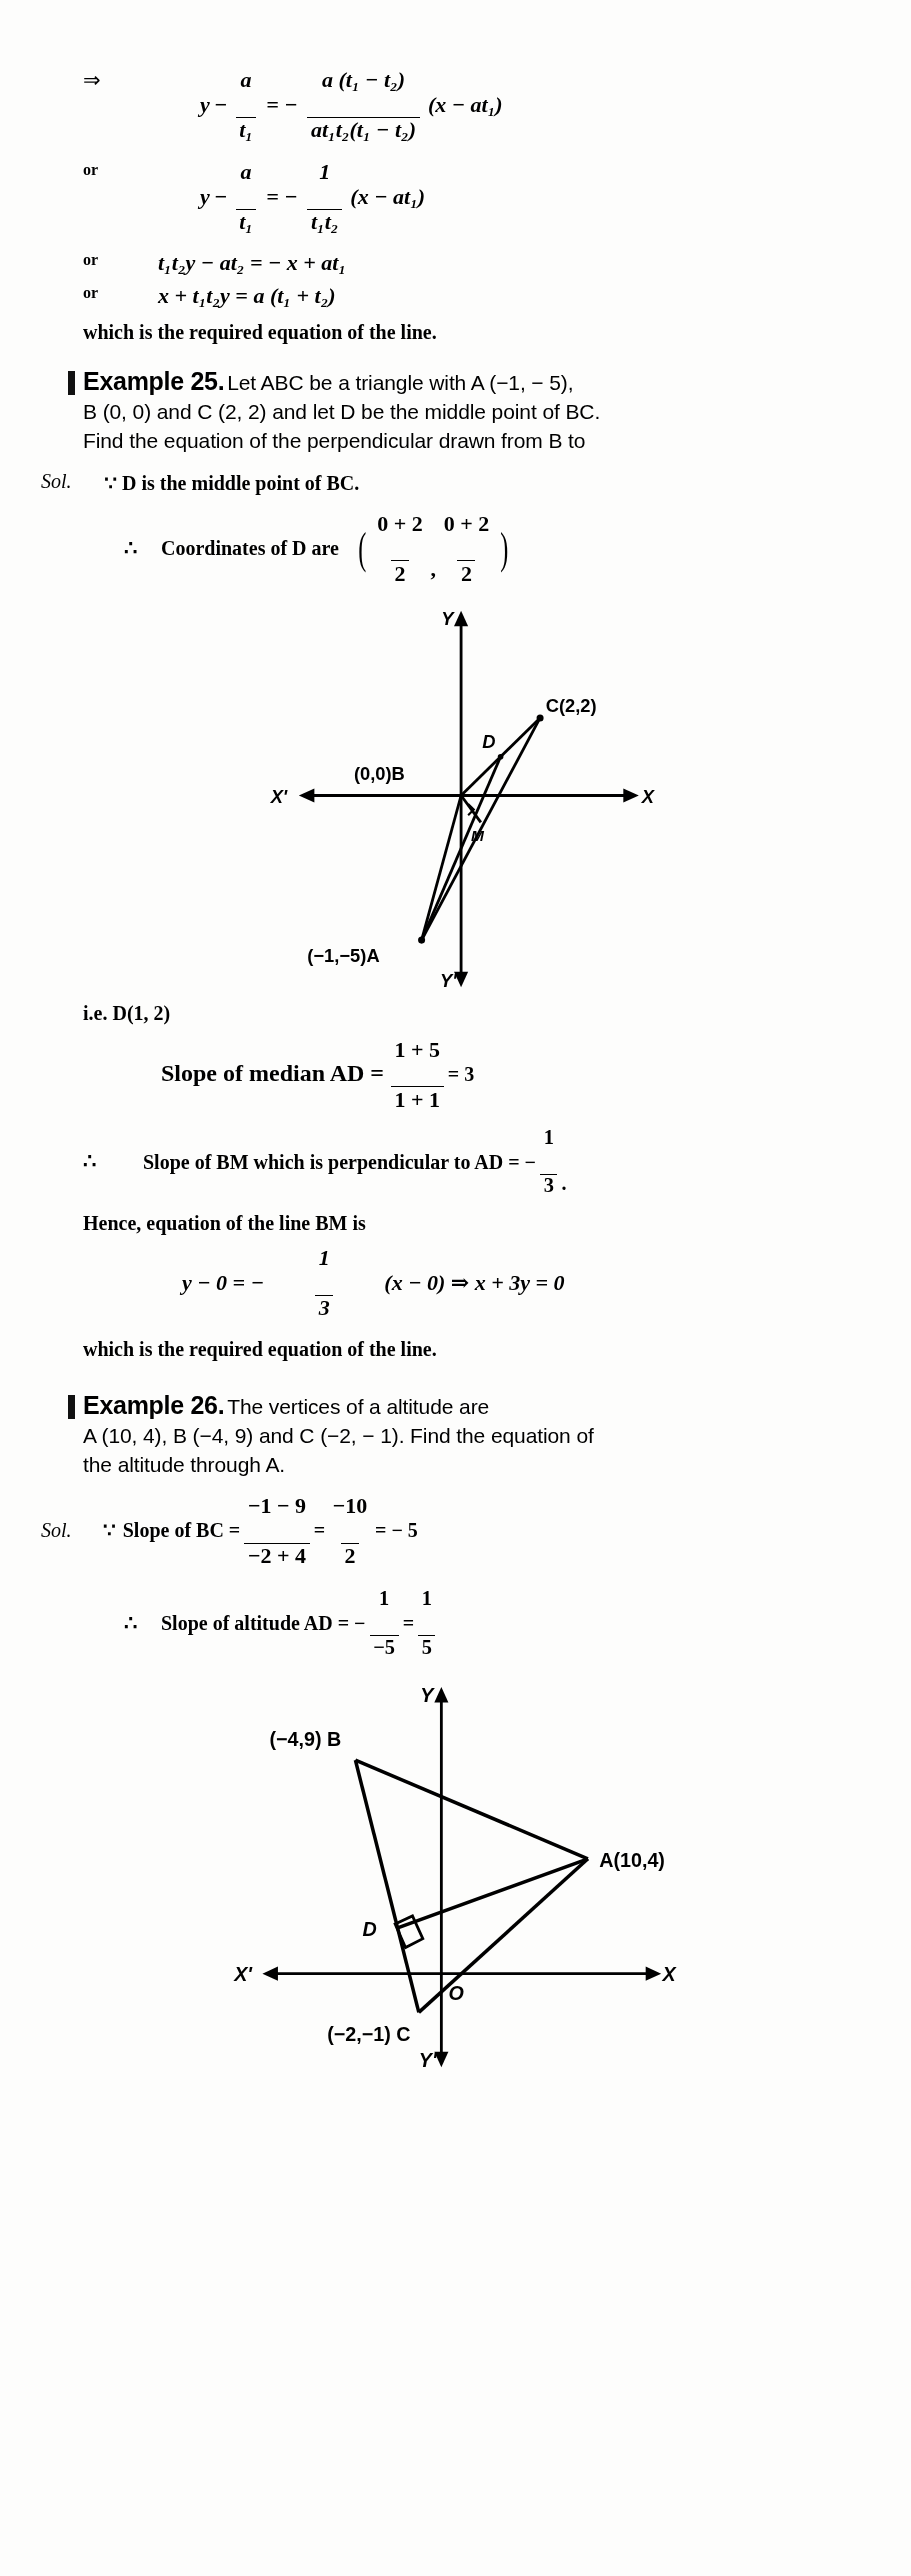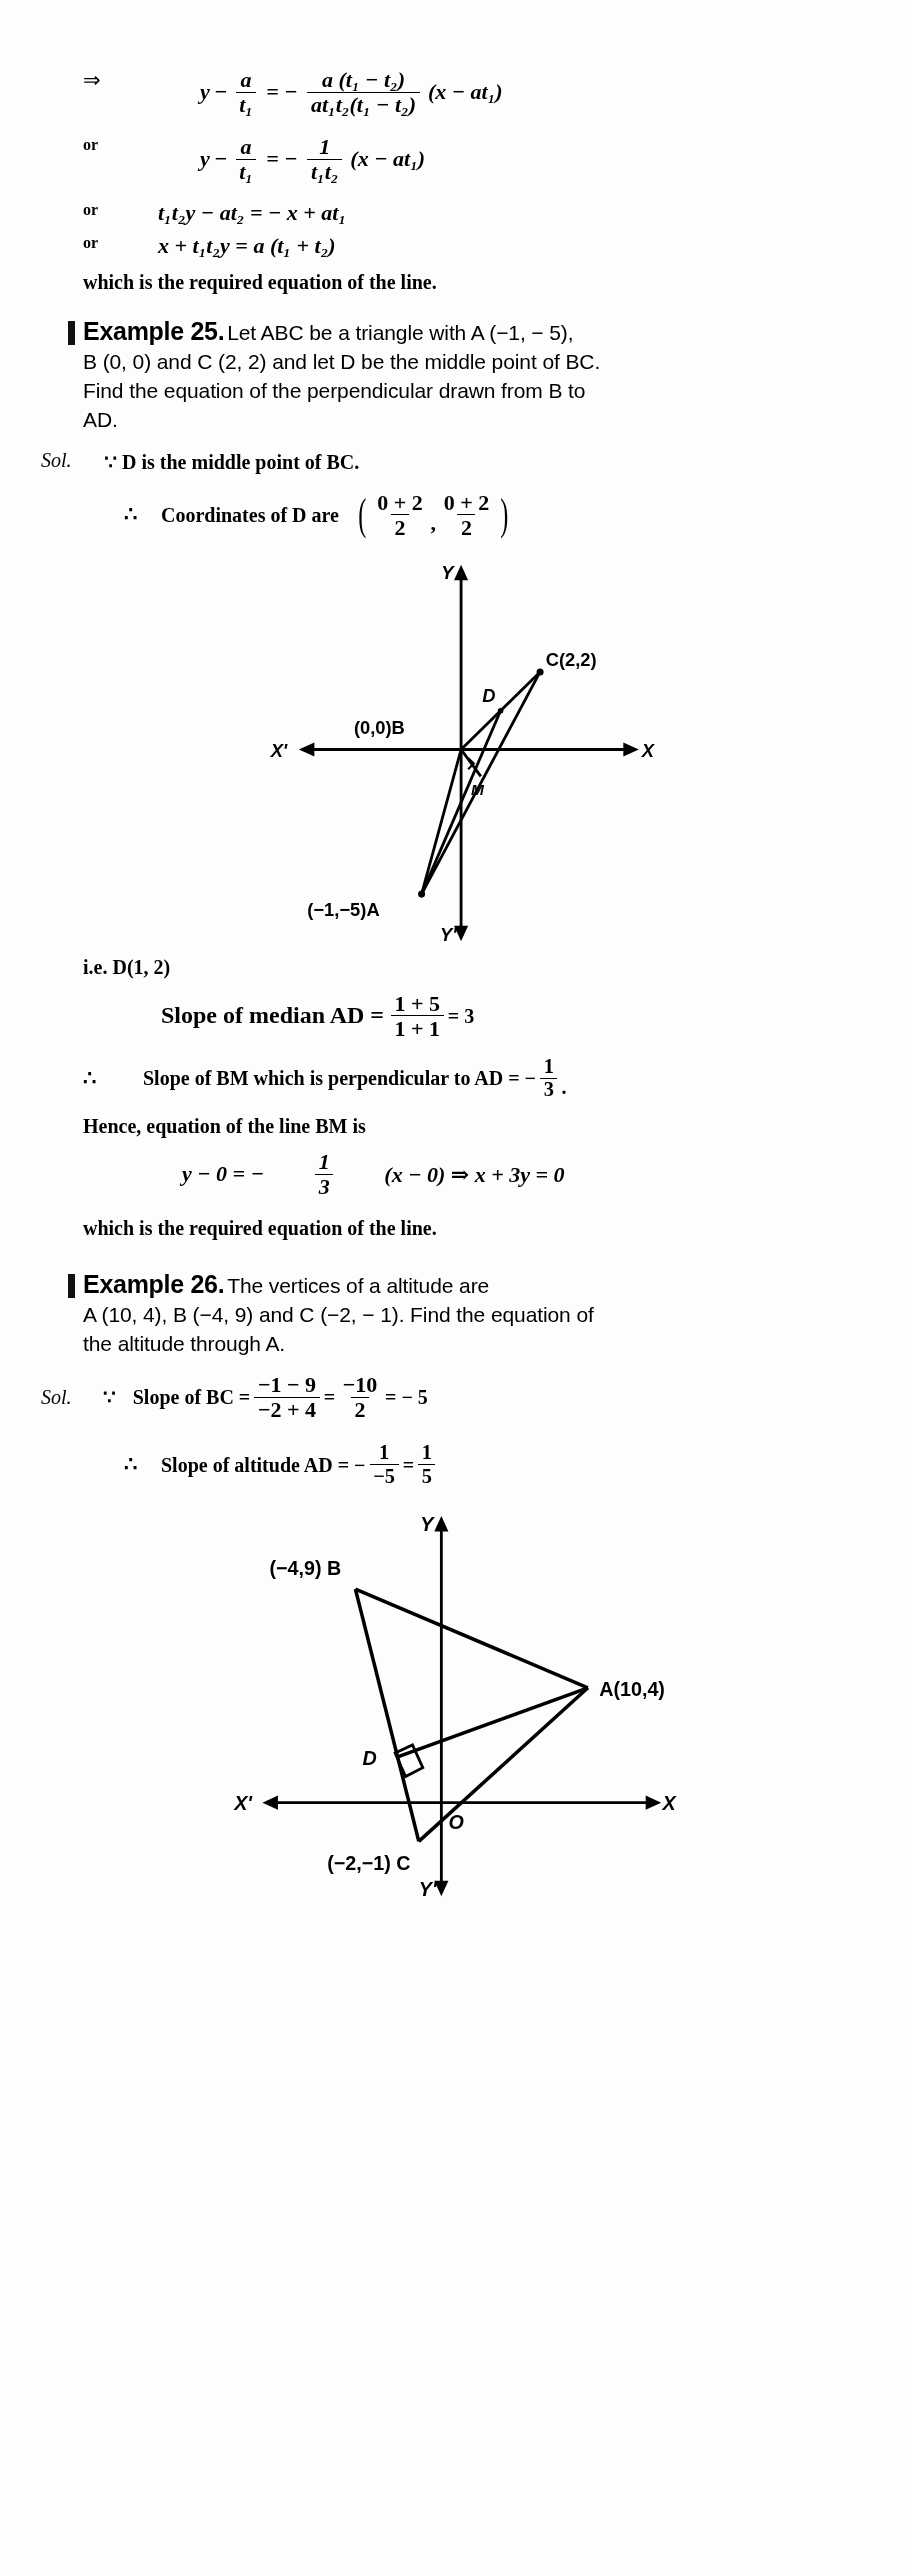--- a/index.html
+++ b/index.html
@@ -52,21 +52,21 @@
   }
   .frac {
     display: inline-flex;
     flex-direction: column;
     align-items: center;
     vertical-align: middle;
     margin: 0 4.2px;
     line-height: 1.05;
   }
   .frac .num { padding: 0 3.5px 0.7px 3.5px; }
-  .frac .den { padding: 0.7px 3.5px 0 3.5px; border-top: 1.8px solid #000; }
+  .frac .den { padding: 0.7px 3.5px 0 3.5px; border-top: 1.8px solid #000; margin-top: 25px; }
   .bigparen {
     display: inline-flex;
     align-items: center;
     font-size: 2.0em;
     font-style: normal;
     font-weight: normal;
     line-height: 0.8;
     transform: scaleX(0.55);
   }
 
@@ -185,21 +185,20 @@
   <div class="ex-wrap">
     <div class="example-head">
       <div class="ex-bar"></div>
       <div>
         <span class="ex-title">Example 25.</span>
         <span class="ex-body">Let ABC  be a triangle with A (−1, − 5),</span>
       </div>
     </div>
     <div class="ex-body ex-text">B (0, 0) and C (2, 2) and let D be the middle point of BC.</div>
     <div class="ex-body ex-text">Find the equation of the perpendicular drawn from B to</div>
-    <div class="ex-body ex-text">AD.</div>
 
     <div class="sol-row" style="margin-left:-42px;">
       <div class="sol-label">Sol.</div>
       <div class="prose" style="margin-left:11.3px;">∵ D is the middle point of BC.</div>
     </div>
 
     <div class="row" style="margin-top:15.5px; margin-left:41px; align-items:center;">
       <div class="lead therefore" style="width:37px;flex:0 0 37px;">∴</div>
       <div class="prose" style="margin-right:16px;">Coordinates of D are</div>
       <div class="mathline" style="font-style:normal;">
@@ -306,21 +305,21 @@
         <span class="ex-body">The vertices of a altitude are</span>
       </div>
     </div>
     <div class="ex-body ex-text">A (10, 4), B (−4, 9) and C (−2, − 1). Find the equation of</div>
     <div class="ex-body ex-text">the altitude through A.</div>
 
     <div class="sol-row" style="margin-left:-42px; align-items:center;">
       <div class="sol-label">Sol.</div>
       <div class="mathline" style="font-style:normal; margin-left:10px;">
         <span class="prose" style="font-size:20px;">∵</span>
-        <span class="prose" style="font-size:20px;margin-left:17px;">Slope of BC =</span>
+        <span class="prose" style="font-size:20px;margin-left:7px;">Slope of BC =</span>
         <span class="frac">
           <span class="num">−1 − 9</span>
           <span class="den">−2 + 4</span>
         </span>
         <span class="prose" style="font-size:20px;">=</span>
         <span class="frac">
           <span class="num">−10</span>
           <span class="den">2</span>
         </span>
         <span class="prose" style="font-size:20px;">= − 5</span>

